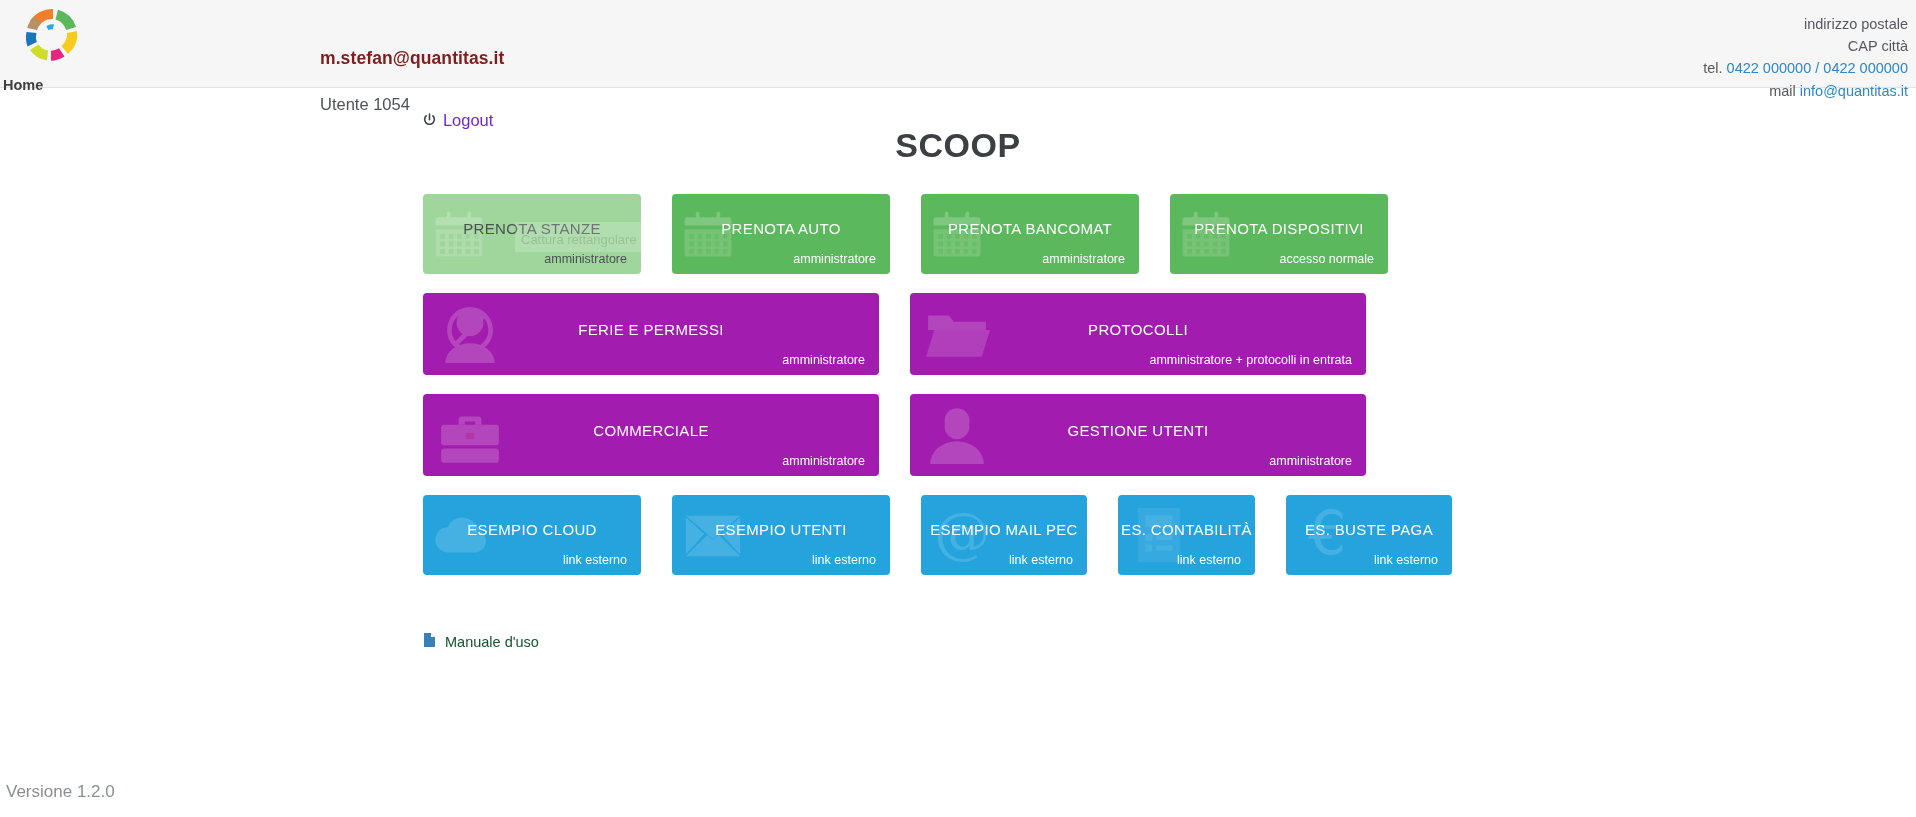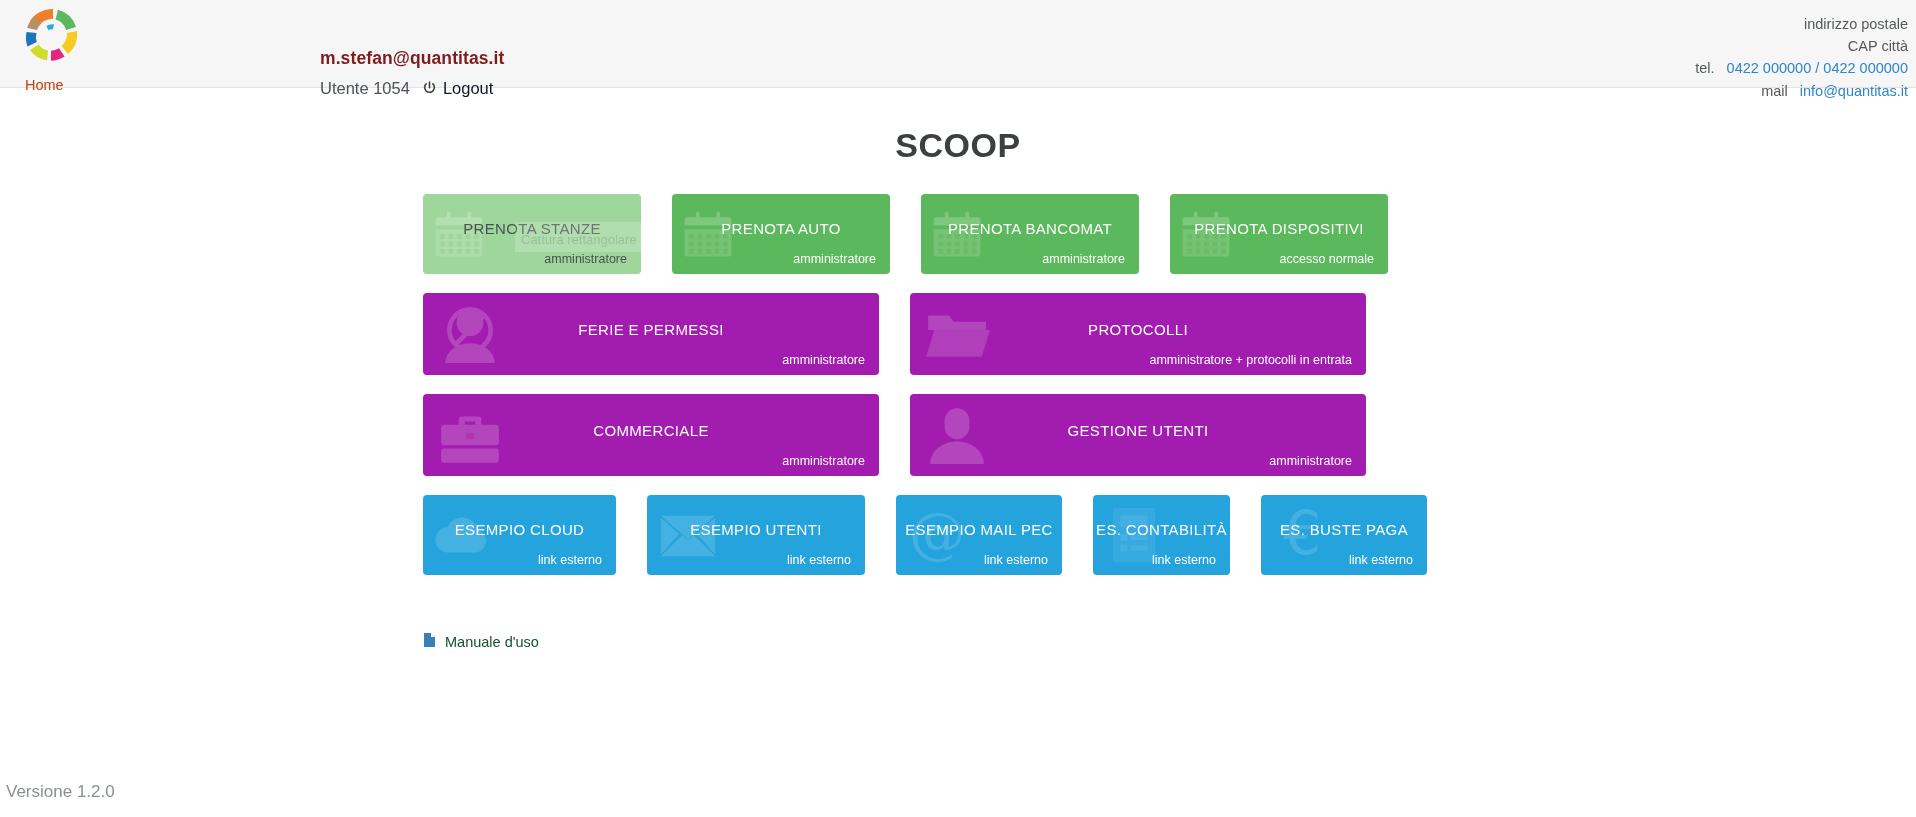--- a/index.html
+++ b/index.html
@@ -18,51 +18,52 @@
     position:relative;
     height:88px;
     background:#f6f6f6;
     border-bottom:1px solid #e2e2e2;
   }
   .logo-wrap {
     position:absolute; left:14px; top:2px;
     width:76px; height:66px;
   }
   .breadcrumb {
-    position:absolute; left:25px; top:78px;
-    font-size:14.5px; color:#c2410c;
+    position:absolute; left:3px; top:78px;
+    font-size:14.5px; color:#404040;
     line-height:1;
+    font-weight:bold;
   }
   .user-block {
     position:absolute; left:320px; top:6px;
     text-align:left;
   }
   .user-mail {
     font-size:17.5px; font-weight:bold; color:#7f1d1d;
     letter-spacing:.1px; line-height:1.45;margin-top:40px;
   }
   .user-row {
     margin-top:8px;
     font-size:16.5px; color:#4c5257;
     display:flex; align-items:center; gap:12px;
   }
   .user-id { color:#4c5257; }
   .logout {
     display:inline-flex; align-items:center; gap:6px;
-    color:#0f172a; text-decoration:none; cursor:pointer;
+    color:#6d28d9; text-decoration:none; cursor:pointer;margin-top:32px;
   }
   .power-icon { display:inline-block; width:15px; height:15px; }
 
   .contacts {
     position:absolute; right:8px; top:13px;
     text-align:right;
     font-size:14.5px; line-height:1.53;
     color:#55595c;
   }
-  .contacts a { color:#2e86c8; text-decoration:none;margin-left:8px; }
+  .contacts a { color:#2e86c8; text-decoration:none; }
   .contacts .line { white-space:nowrap; }
 
   
   .page-title {
     text-align:center;
     font-size:34px;
     font-weight:700;
     color:#3c4043;
     letter-spacing:.5px;
     margin:0;
@@ -385,21 +386,21 @@
           <svg width="66" height="66" viewBox="0 0 64 64">
             <rect x="20" y="6" width="24" height="30" rx="12" fill="#ffffff"></rect>
             <path d="M6 60 a26 22 0 0 1 52 0 z" fill="#ffffff"></path>
           </svg>
         </span>
         <span class="t-label">GESTIONE UTENTI</span>
         <span class="t-role">amministratore</span>
       </a>
     </div>
   <div class="tile-row row-blue">
-      <a class="tile" href="#" style="width: 193px;">
+      <a class="tile" href="#" style="width: 218px;">
         <span class="t-icon">
           <svg width="62" height="62" viewBox="0 0 64 64">
             <path d="M16 50 a13 13 0 0 1 -1 -26 a17 17 0 0 1 32 3 a12 12 0 0 1 -2 23 z" fill="#ffffff"></path>
           </svg>
         </span>
         <span class="t-label">ESEMPIO CLOUD</span>
         <span class="t-role">link esterno</span>
       </a>
       <a class="tile" href="#" style="width: 218px;">
         <span class="t-icon">

